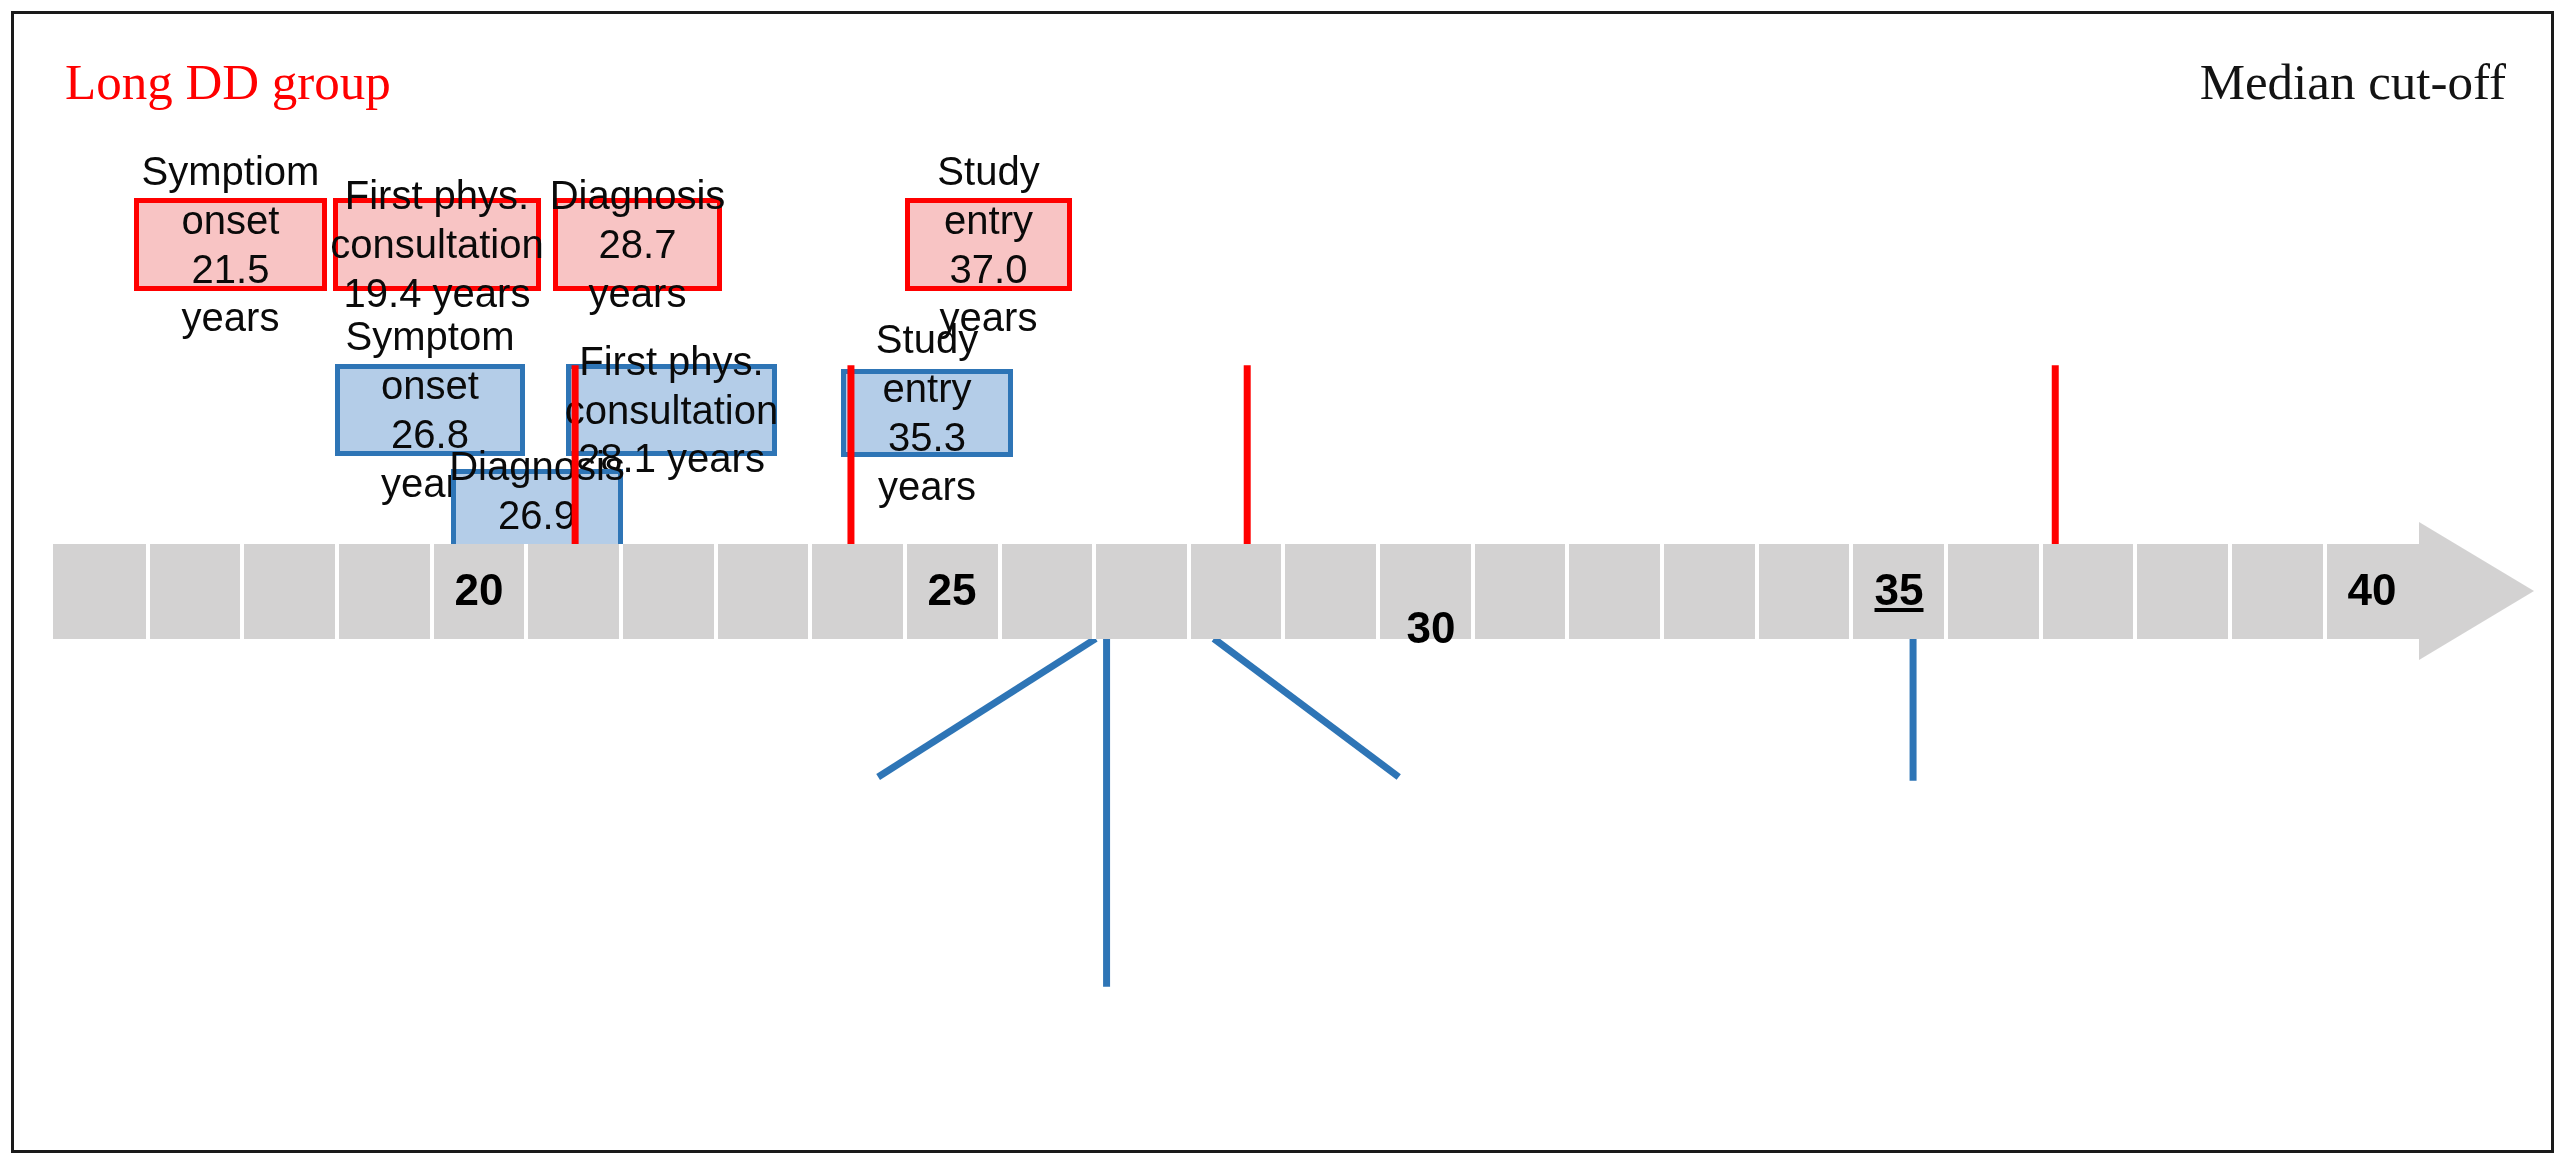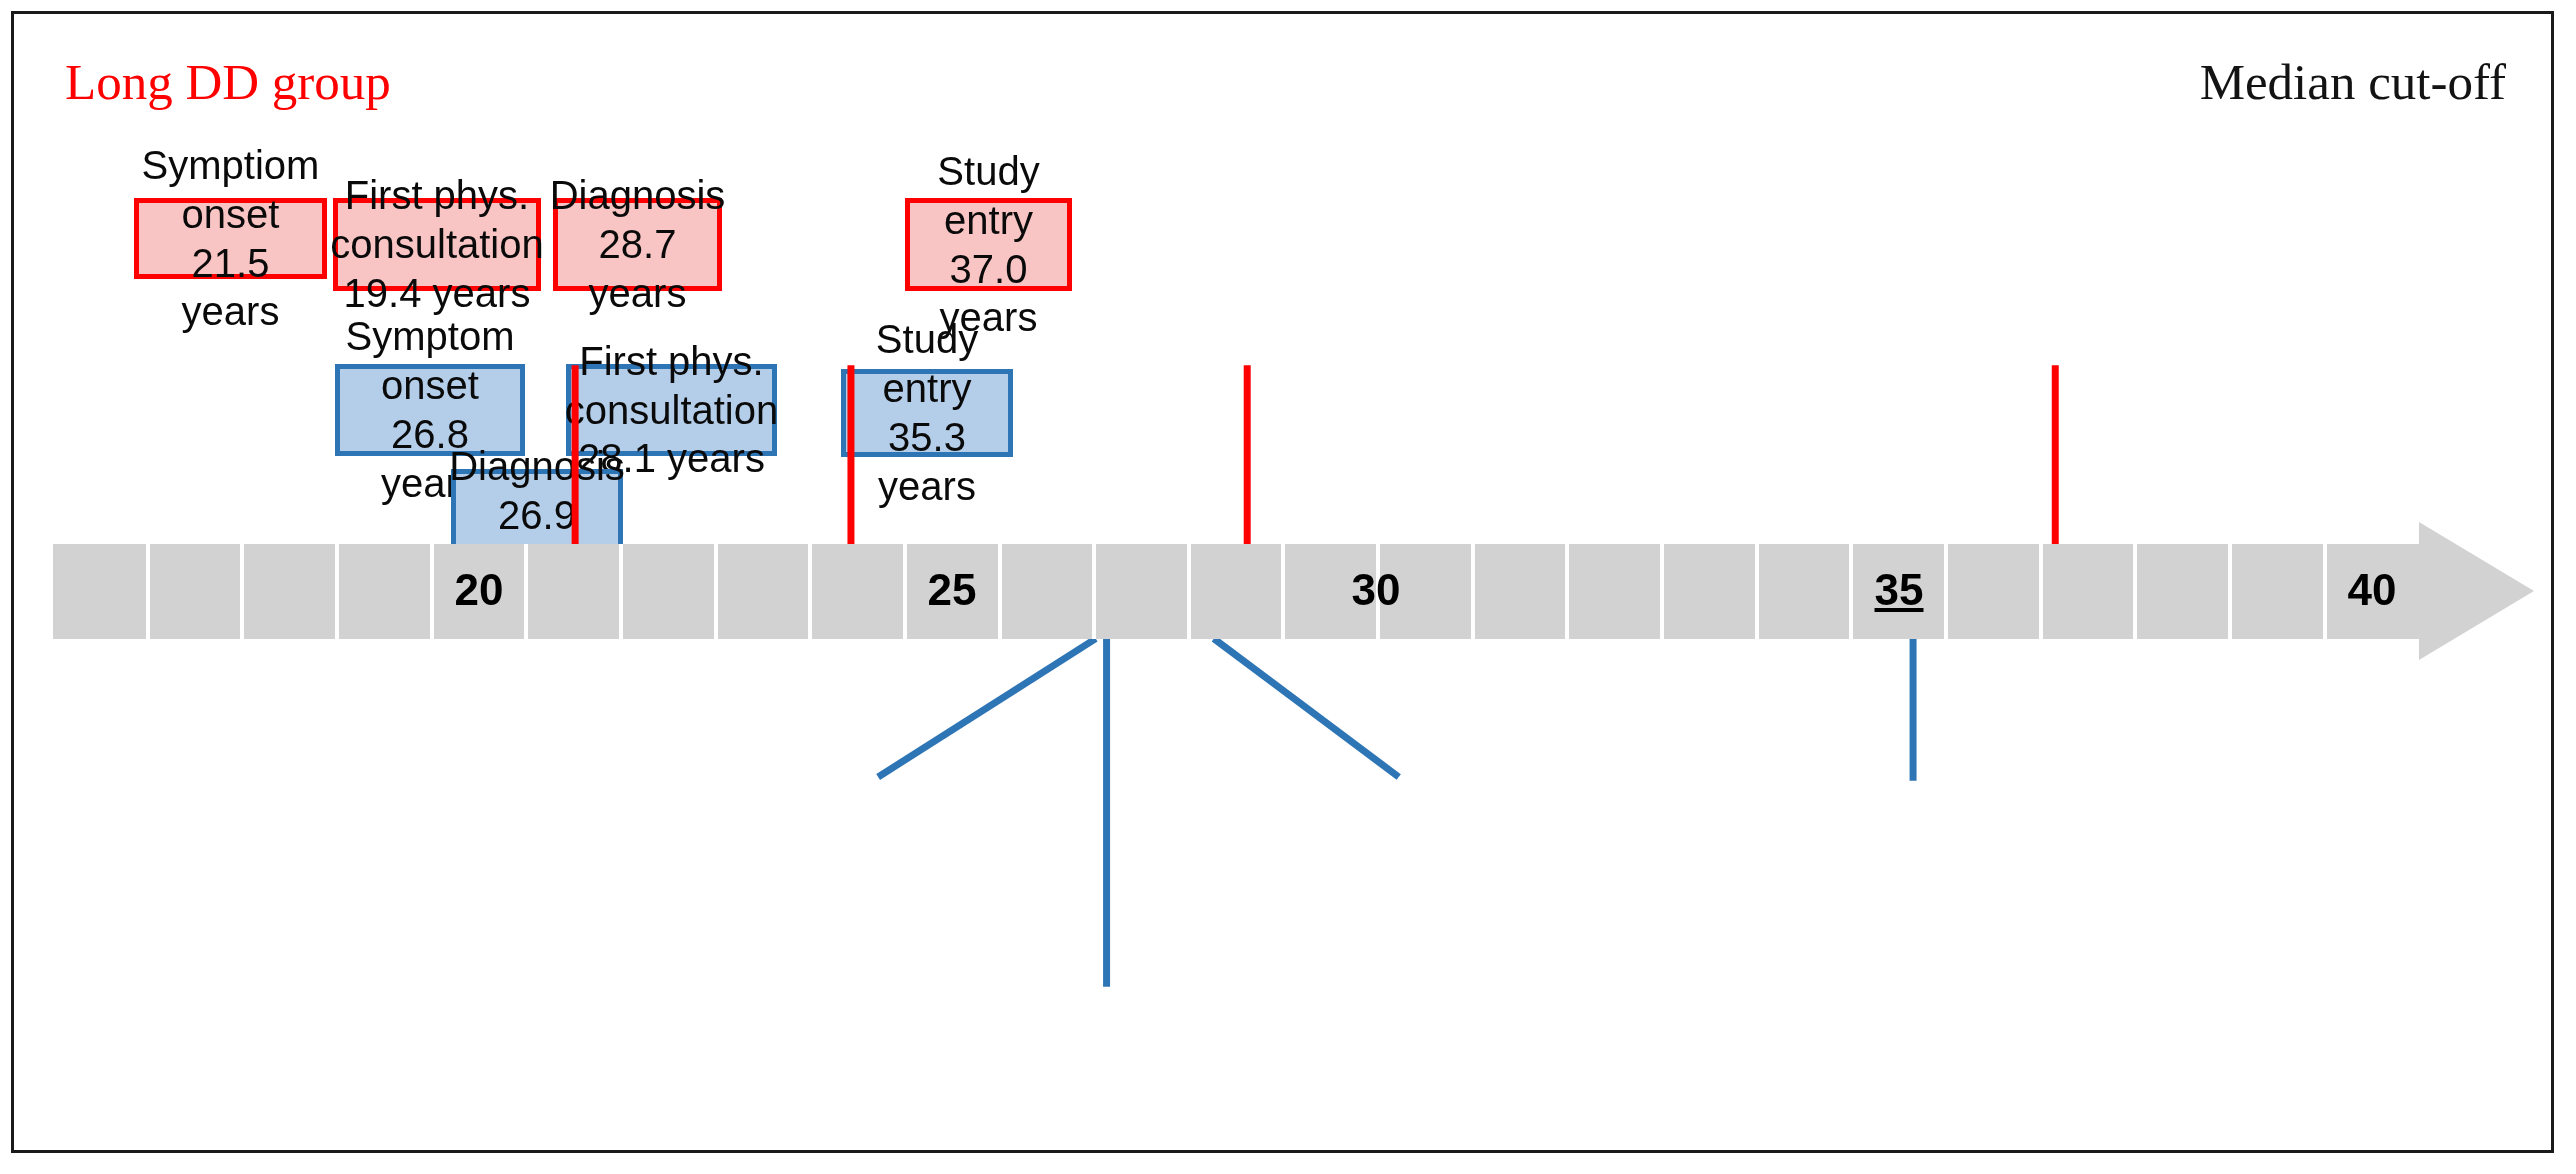--- a/index.html
+++ b/index.html
@@ -138,21 +138,21 @@
 <body>
 
 <div id="figure">
   <div id="frame">
 
     <div class="group-label" id="label-long">Long DD group</div>
 
     <div id="label-median">Median cut-off</div>
 
 
-    <div class="box box-red" style="left:120px; top:184px; width:193px; height:81px;">
+    <div class="box box-red" style="left:120px; top:184px; width:193px; height:93px;">
       <span class="line">Symptiom onset</span>
       <span class="line">21.5 years</span>
     </div>
 
     <div class="box box-red" style="left:319px; top:184px; width:208px; height:93px;">
       <span class="line">First phys.</span>
       <span class="line">consultation</span>
       <span class="line">19.4 years</span>
     </div>
 
@@ -227,20 +227,20 @@
         <div class="axis-divider" style="left: 1796px;"></div>
         <div class="axis-divider" style="left: 1891px;"></div>
         <div class="axis-divider" style="left: 1986px;"></div>
         <div class="axis-divider" style="left: 2080px;"></div>
         <div class="axis-divider" style="left: 2175px;"></div>
         <div class="axis-divider" style="left: 2270px;"></div>
       </div>
     <div id="axis-labels">
         <div class="axis-tick-label" style="left: 426px;">20</div>
         <div class="axis-tick-label" style="left: 899px;">25</div>
-        <div class="axis-tick-label" style="left: 1323px;">30</div>
+        <div class="axis-tick-label" style="left: 1378px; margin-top: 38px;">30</div>
         <div class="axis-tick-label" style="left: 1846px; text-decoration: underline;">35</div>
         <div class="axis-tick-label" style="left: 2319px;">40</div>
       </div>
   </div>
 
 </div>
 
 
 </body></html>

